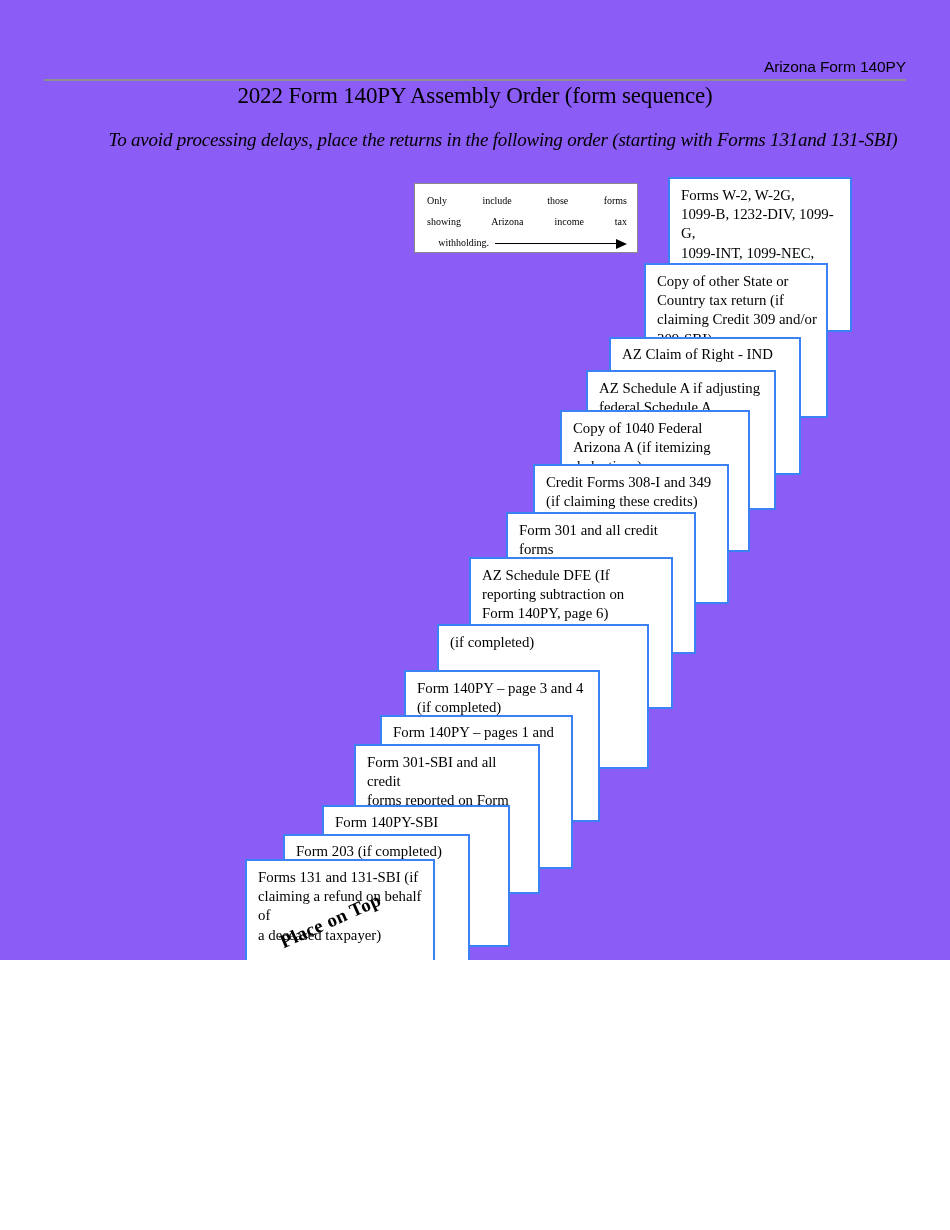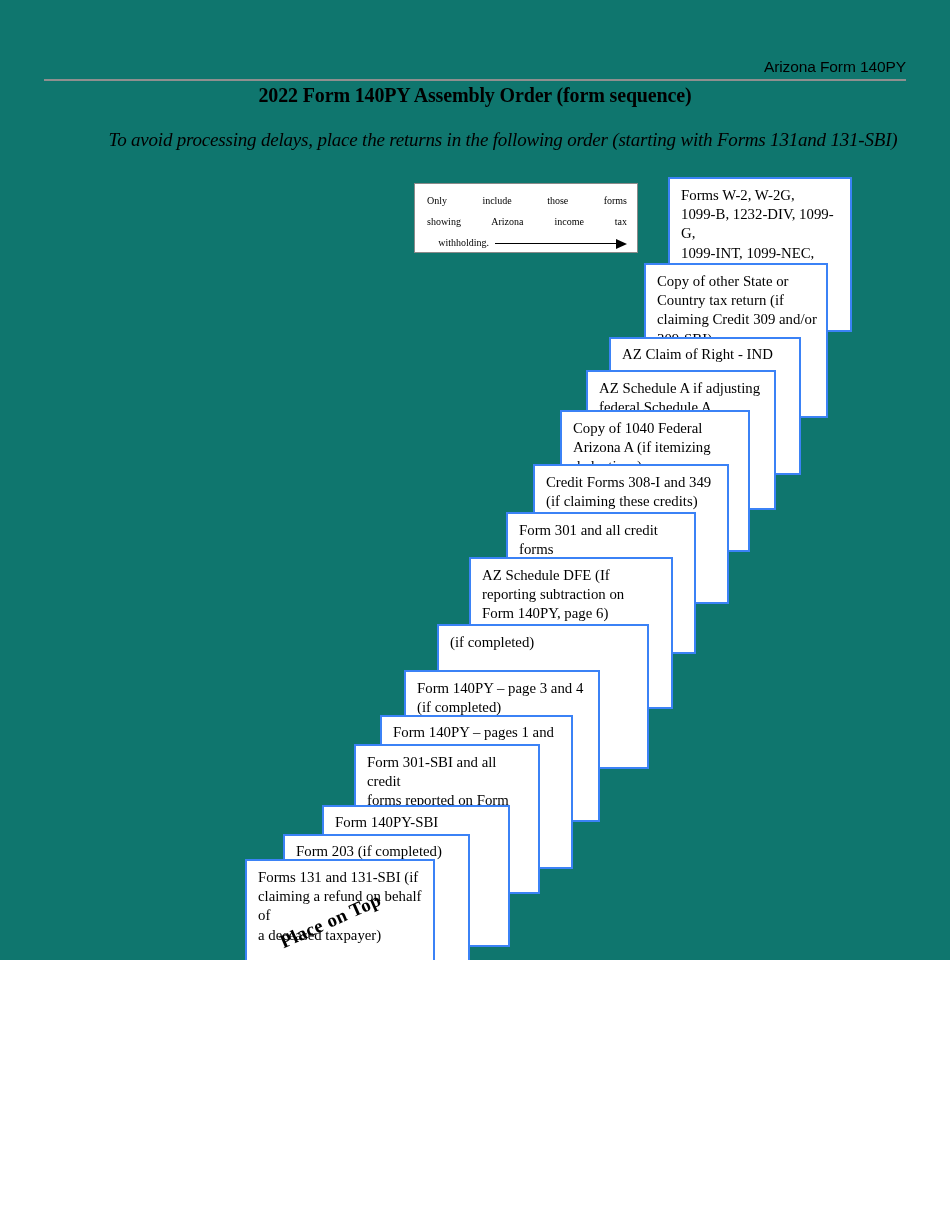--- a/index.html
+++ b/index.html
@@ -10,21 +10,21 @@
   }
   body {
     font-family: "Liberation Serif", "DejaVu Serif", serif;
     color: #000000;
   }
   #page {
     position: relative;
     width: 950px;
     height: 960px;
     overflow: hidden;
-    background: #0f766e;
+    background: #8b5cf6;
   }
 
   
   .hdr-right {
     position: absolute;
     right: 44px;
     top: 58px;
     font-family: "Liberation Sans", "DejaVu Sans", sans-serif;
     font-size: 15.5px;
     letter-spacing: -0.1px;
@@ -41,22 +41,22 @@
 
   
   .title-block {
     position: absolute;
     left: 0;
     top: 84px;
     width: 950px;
     text-align: center;
   }
   .title-line {
-    font-weight: bold;
-    font-size: 20px;
+    font-weight: normal;
+    font-size: 23px;
     line-height: 23px;
     letter-spacing: -0.15px;
   }
   .title-line .ital {
     font-style: italic;
   }
   .subtitle {
     position: absolute;
     left: 0;
     top: 129px;

